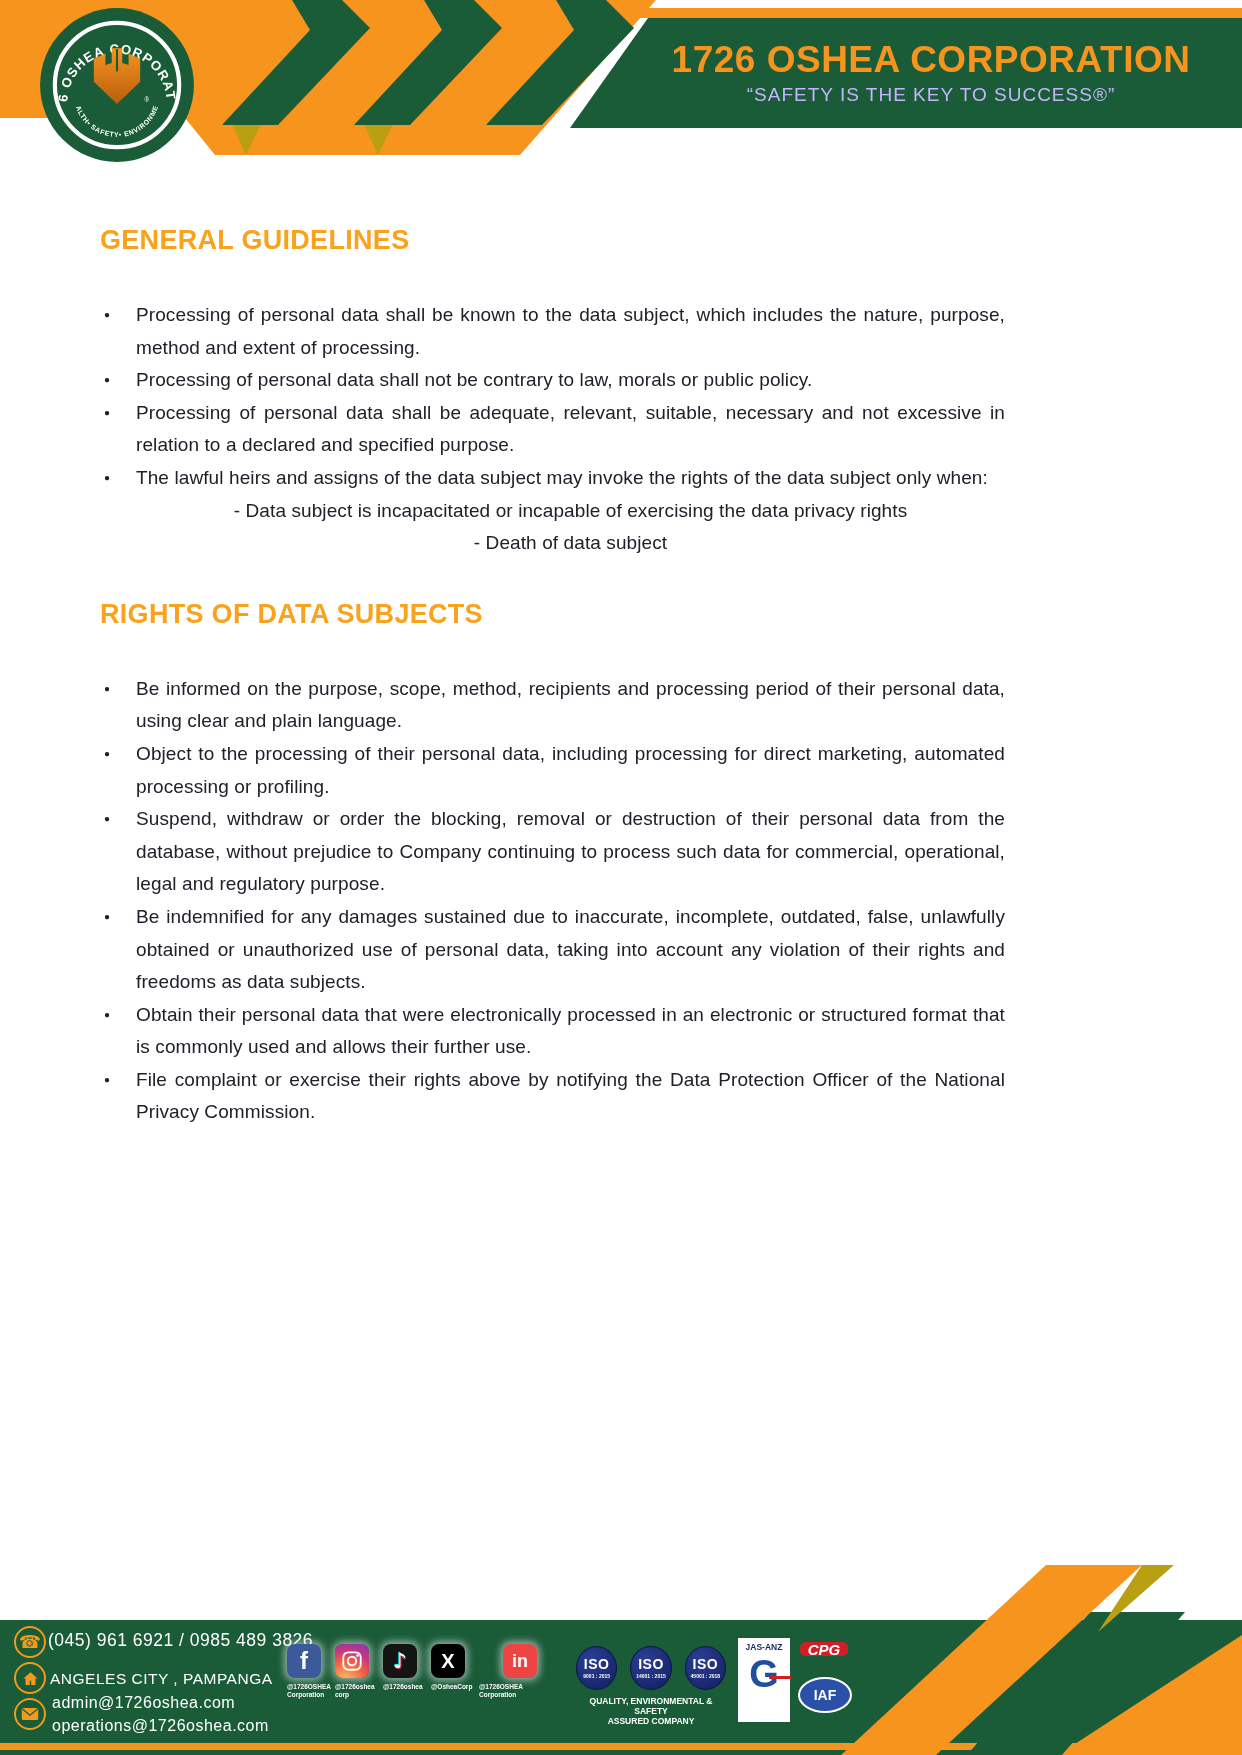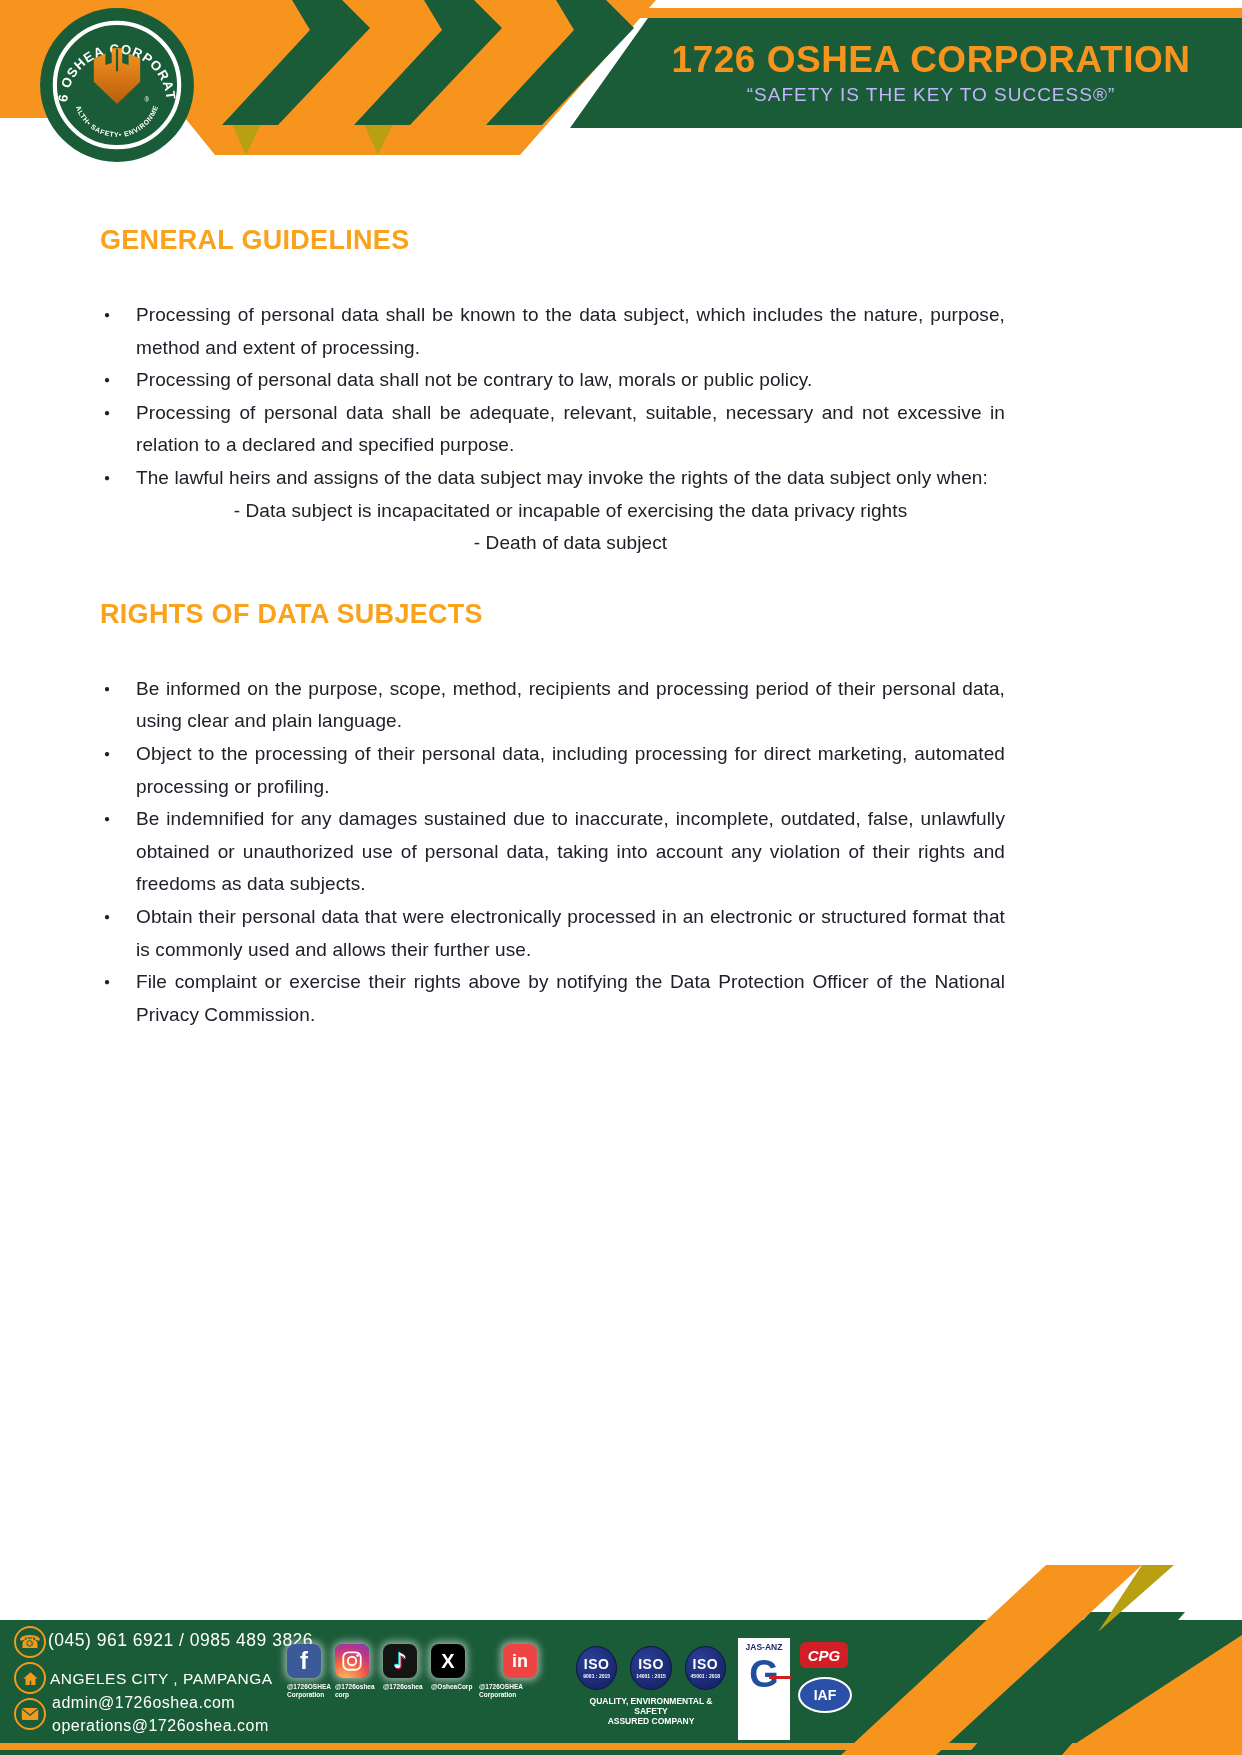--- a/index.html
+++ b/index.html
@@ -46,26 +46,26 @@
   .ic-x{background:#000;font-size:20px;}
   .ic-li{background:#ef4444;font-size:18px;margin-left:24px;}
   .iso-group{position:absolute;left:576px;top:86px;width:150px;z-index:3;}
   .iso-badges{display:flex;gap:13px;}
   .iso-badge{width:44px;height:44px;border-radius:50%;background:radial-gradient(circle at 35% 30%,#2b3f94,#121d5e);
     border:1px solid #0d1747;color:#fff;display:flex;flex-direction:column;align-items:center;
     justify-content:center;box-sizing:border-box;}
   .iso-badge .iso-word{font-size:14px;font-weight:700;line-height:14px;letter-spacing:.5px;}
   .iso-badge .iso-code{font-size:5px;font-weight:700;margin-top:2px;}
   .iso-caption{margin-top:6px;color:#fff;font-size:8.5px;line-height:10px;font-weight:700;text-align:center;width:150px;}
-  .jas-box{position:absolute;left:738px;top:78px;width:52px;height:102px;background:#fff;z-index:3;
+  .jas-box{position:absolute;left:738px;top:78px;width:52px;height:84px;background:#fff;z-index:3;
     display:flex;flex-direction:column;align-items:center;padding-top:4px;box-sizing:border-box;}
   .jas-title{color:#1b2a68;font-size:8.5px;font-weight:700;}
   .jas-g{position:relative;color:#1f4f9e;font-size:38px;font-weight:700;line-height:44px;}
   .jas-red{position:absolute;right:-12px;top:24px;width:22px;height:3px;background:#cf1f1f;}
-  .cpg-badge{position:absolute;left:800px;top:82px;width:48px;height:26px;background:#D21F26;border-radius:6px;
+  .cpg-badge{position:absolute;left:800px;top:82px;width:48px;height:14px;background:#D21F26;border-radius:6px;
     color:#fff;font-size:15px;font-weight:700;font-style:italic;display:flex;align-items:center;
     justify-content:center;z-index:3;}
   .iaf-badge{position:absolute;left:798px;top:117px;width:54px;height:36px;background:#2B50A8;border-radius:50%;
     border:2px solid #fff;color:#fff;font-size:14px;font-weight:700;display:flex;align-items:center;
     justify-content:center;box-sizing:border-box;z-index:3;}
 </style>
 </head>
 <body>
 
 <div class="page">
@@ -130,20 +130,21 @@
 
     <h2 class="sec-title" id="sec2-title">RIGHTS OF DATA SUBJECTS</h2>
     <ul class="bullets">
 
         <li><span>Be informed on the purpose, scope, method, recipients and processing period of their personal data, using clear and plain language.</span><div></div></li>
 
         <li><span>Object to the processing of their personal data, including processing for direct marketing, automated processing or profiling.</span><div></div></li>
 
 
 
+        <li><span>Suspend, withdraw or order the blocking, removal or destruction of their personal data from the database, without prejudice to Company continuing to process such data for commercial, operational, legal and regulatory purpose.</span><div></div></li>
 
         <li><span>Be indemnified for any damages sustained due to inaccurate, incomplete, outdated, false, unlawfully obtained or unauthorized use of personal data, taking into account any violation of their rights and freedoms as data subjects.</span><div></div></li>
 
         <li><span>Obtain their personal data that were electronically processed in an electronic or structured format that is commonly used and allows their further use.</span><div></div></li>
 
         <li><span>File complaint or exercise their rights above by notifying the Data Protection Officer of the National Privacy Commission.</span><div></div></li>
       </ul>
 
   </div>
 

